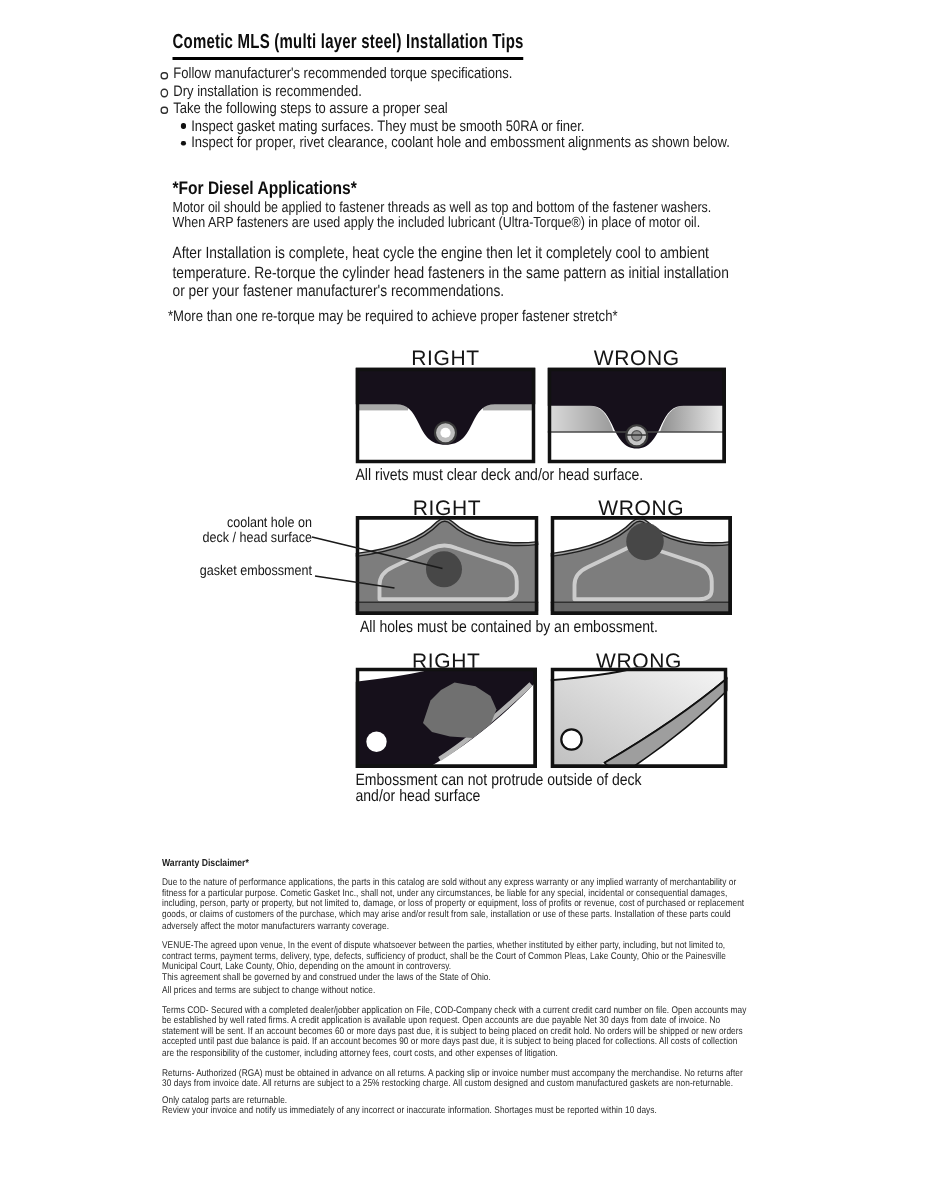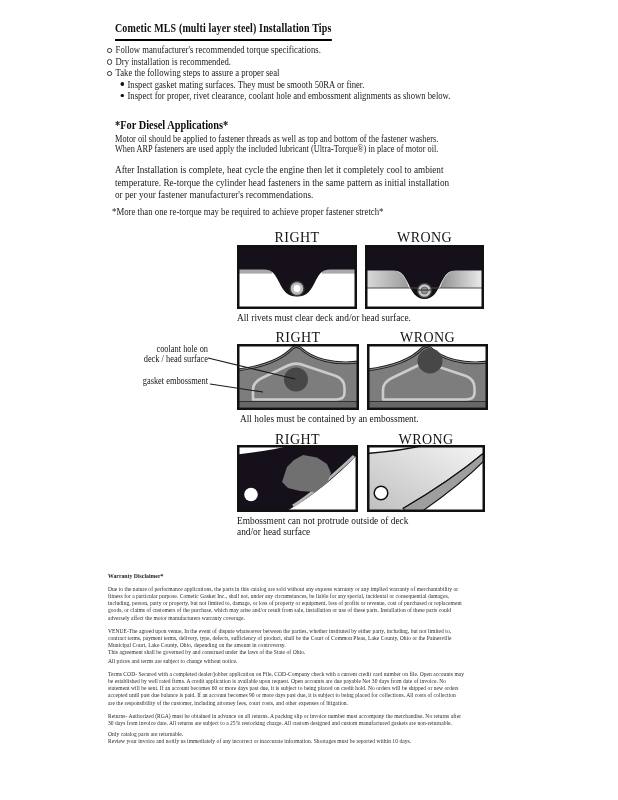--- a/index.html
+++ b/index.html
@@ -1,17 +1,17 @@
 <!DOCTYPE html>
 <html><head>
 <meta charset="utf-8">
 <style>
   html,body{margin:0;padding:0;background:#ffffff;}
   .page{position:relative;width:618px;height:748px;background:#ffffff;overflow:hidden;
-        font-family:Liberation Serif, serif;color:#1b1b1b;}
+        font-family:Liberation Sans, sans-serif;color:#1b1b1b;}
   .abs{position:absolute;}
   
   .tx{transform:scaleX(0.85);transform-origin:0 0;width:max-content;}
   .txr{transform:scaleX(0.88);transform-origin:100% 0;}
   .title{font-size:13.5px;font-weight:700;letter-spacing:.2px;color:#0d0d0d;
          border-bottom:2.2px solid #000;padding-bottom:2.5px;
          transform:scaleX(0.74);transform-origin:0 0;width:max-content;}
   .bullets{font-size:10.2px;line-height:11.5px;}
   .b{display:flex;align-items:flex-start;}
   .b .mark{flex:0 0 auto;width:3.6px;height:3.6px;border-radius:50%;margin:3.9px 4.5px 0 0;}

